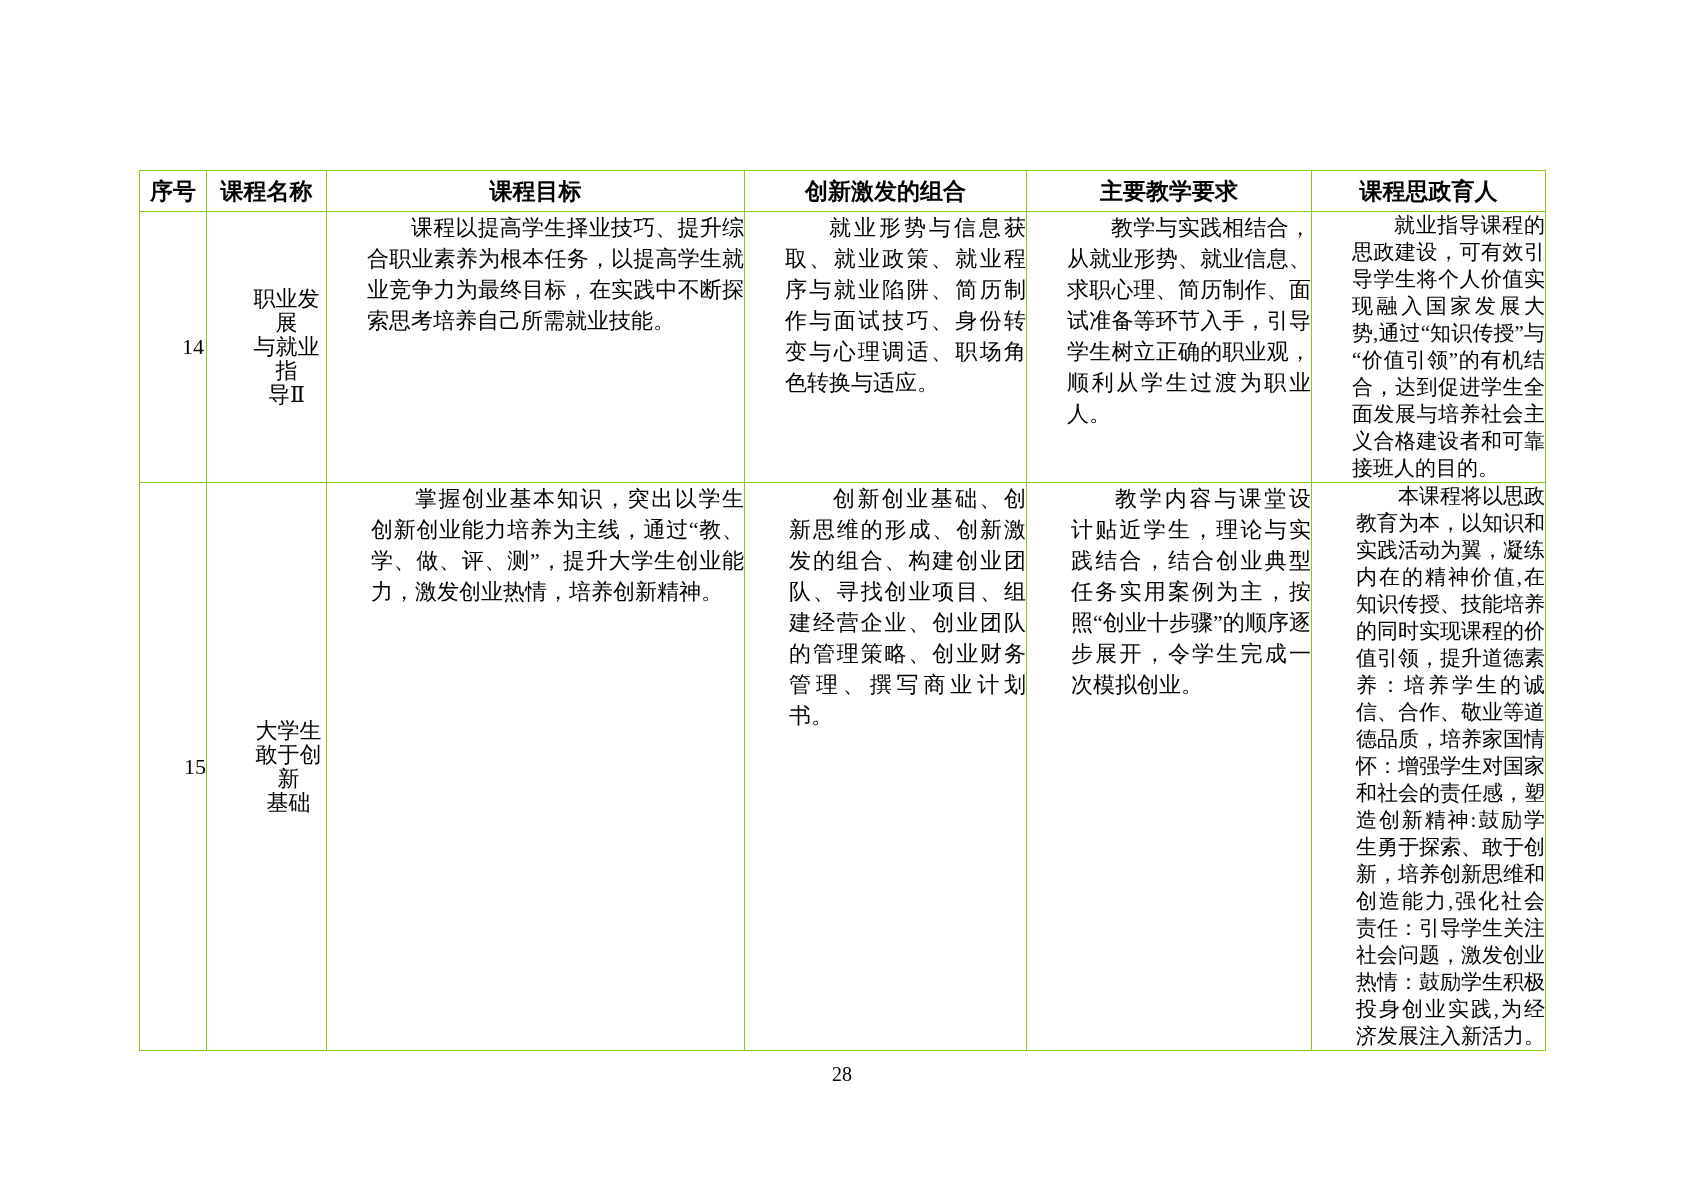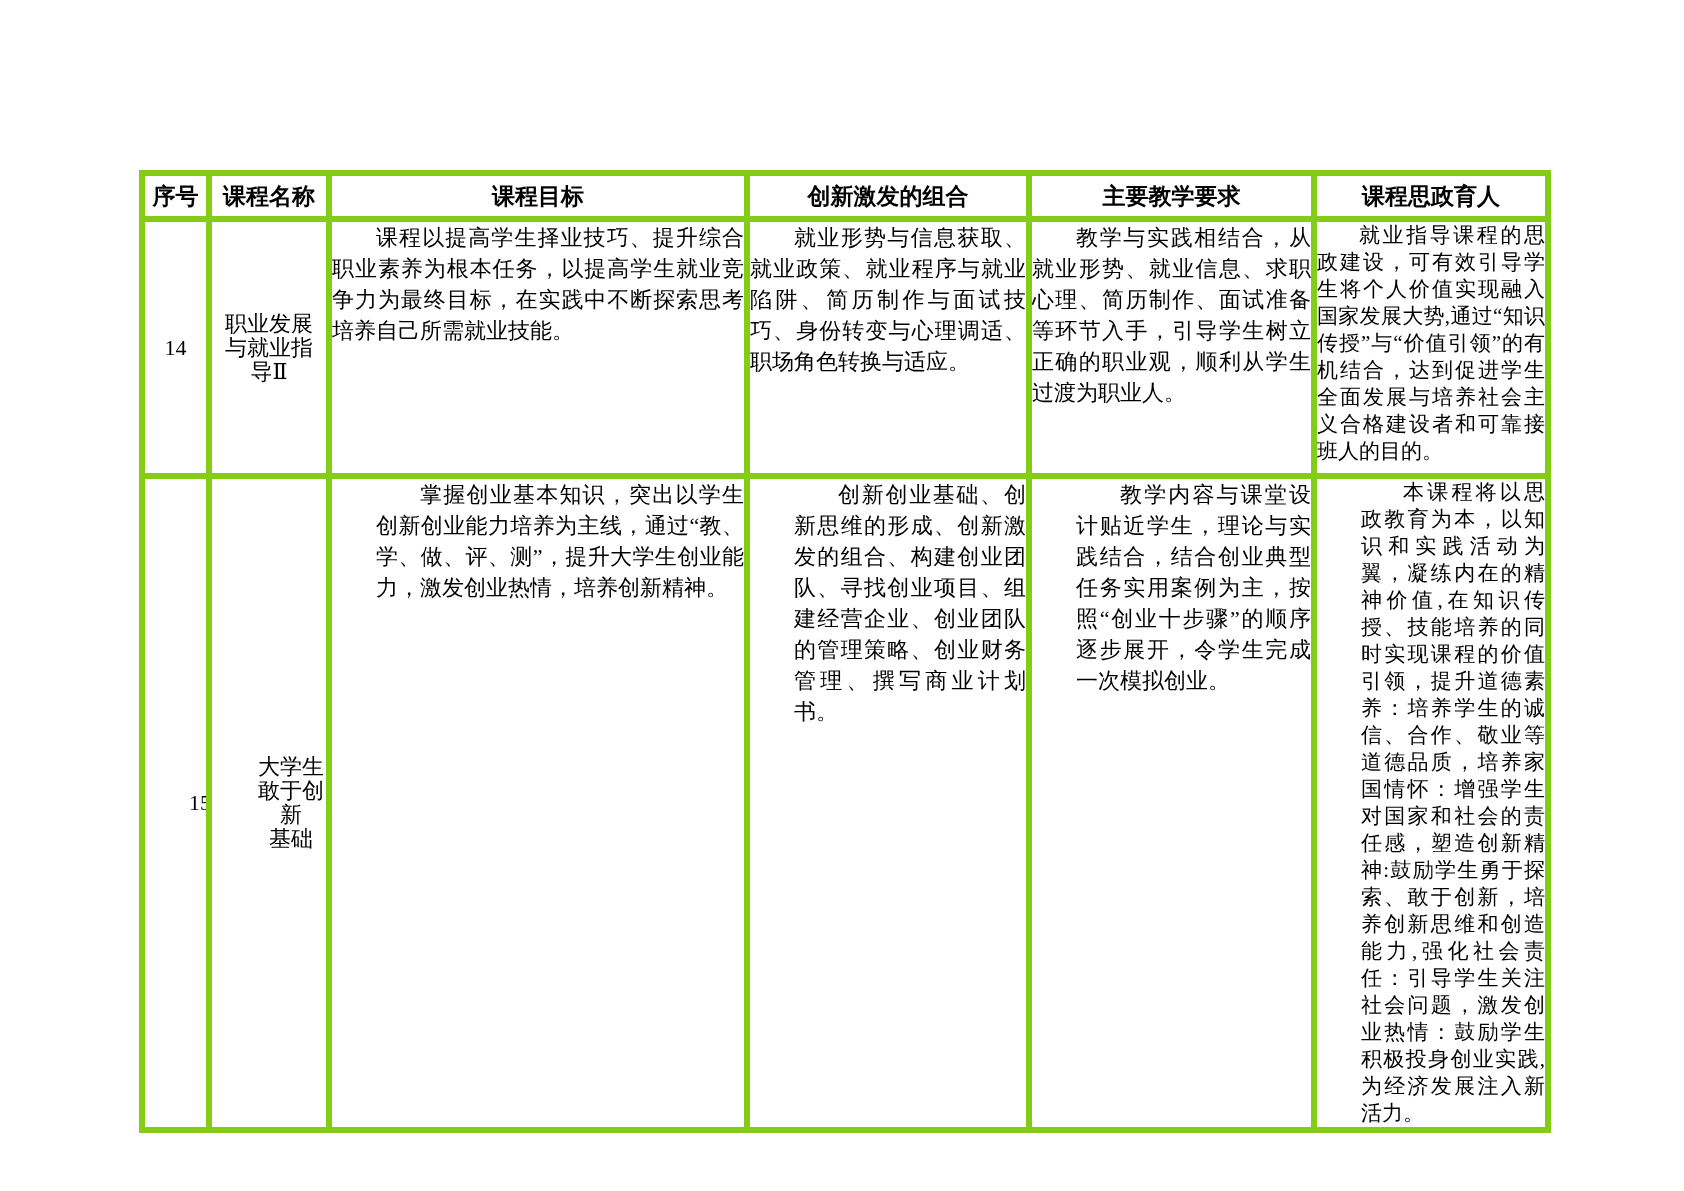--- a/index.html
+++ b/index.html
@@ -19,21 +19,21 @@
     position: absolute;
     left: 139px; top: 170px;
     width: 1406px;
   }
   table.curriculum {
     border-collapse: collapse;
     table-layout: fixed;
     width: 1406px;
   }
   table.curriculum th, table.curriculum td {
-    border: 6px solid #84cc16;
+    border: 1px solid #84cc16;
     padding: 0;
     overflow: hidden;
   }
   th.hdr {
     height: 40px;
     font-size: 23px;
     font-weight: bold;
     text-align: center;
     vertical-align: middle;
     padding: 2px 2px;
@@ -57,21 +57,21 @@
   }
   td.c-body p {
     margin: 0;
     font-size: 22px;
     line-height: 31px;
     text-align: justify;
     text-justify: inter-ideograph;
     text-indent: 2em;
     word-break: break-all;
   }
-  tr.row-14 td { height: 251px; }
+  tr.row-14 td { height: 251px; padding-left: 40px; }
   tr.row-15 td { height: 516px; padding-left: 44px; }
   td.c-ideology { padding: 2px 5px 0 5px; }
   td.c-ideology p {
     font-size: 21px;
     line-height: 27px;
   }
   .page-number {
     position: absolute;
     left: 0; right: 0;
     top: 1063px;
@@ -138,14 +138,15 @@
             <p>教学内容与课堂设计贴近学生，理论与实践结合，结合创业典型任务实用案例为主，按照“创业十步骤”的顺序逐步展开，令学生完成一次模拟创业。</p>
           </td>
           <td class="c-body c-ideology">
             <p>本课程将以思政教育为本，以知识和实践活动为翼，凝练内在的精神价值,在知识传授、技能培养的同时实现课程的价值引领，提升道德素养：培养学生的诚信、合作、敬业等道德品质，培养家国情怀：增强学生对国家和社会的责任感，塑造创新精神:鼓励学生勇于探索、敢于创新，培养创新思维和创造能力,强化社会责任：引导学生关注社会问题，激发创业热情：鼓励学生积极投身创业实践,为经济发展注入新活力。</p>
           </td>
         </tr>
       </tbody>
     </table>
   </div>
 
+  <div class="page-number">28</div>
 
 </div>
 
 </body></html>

